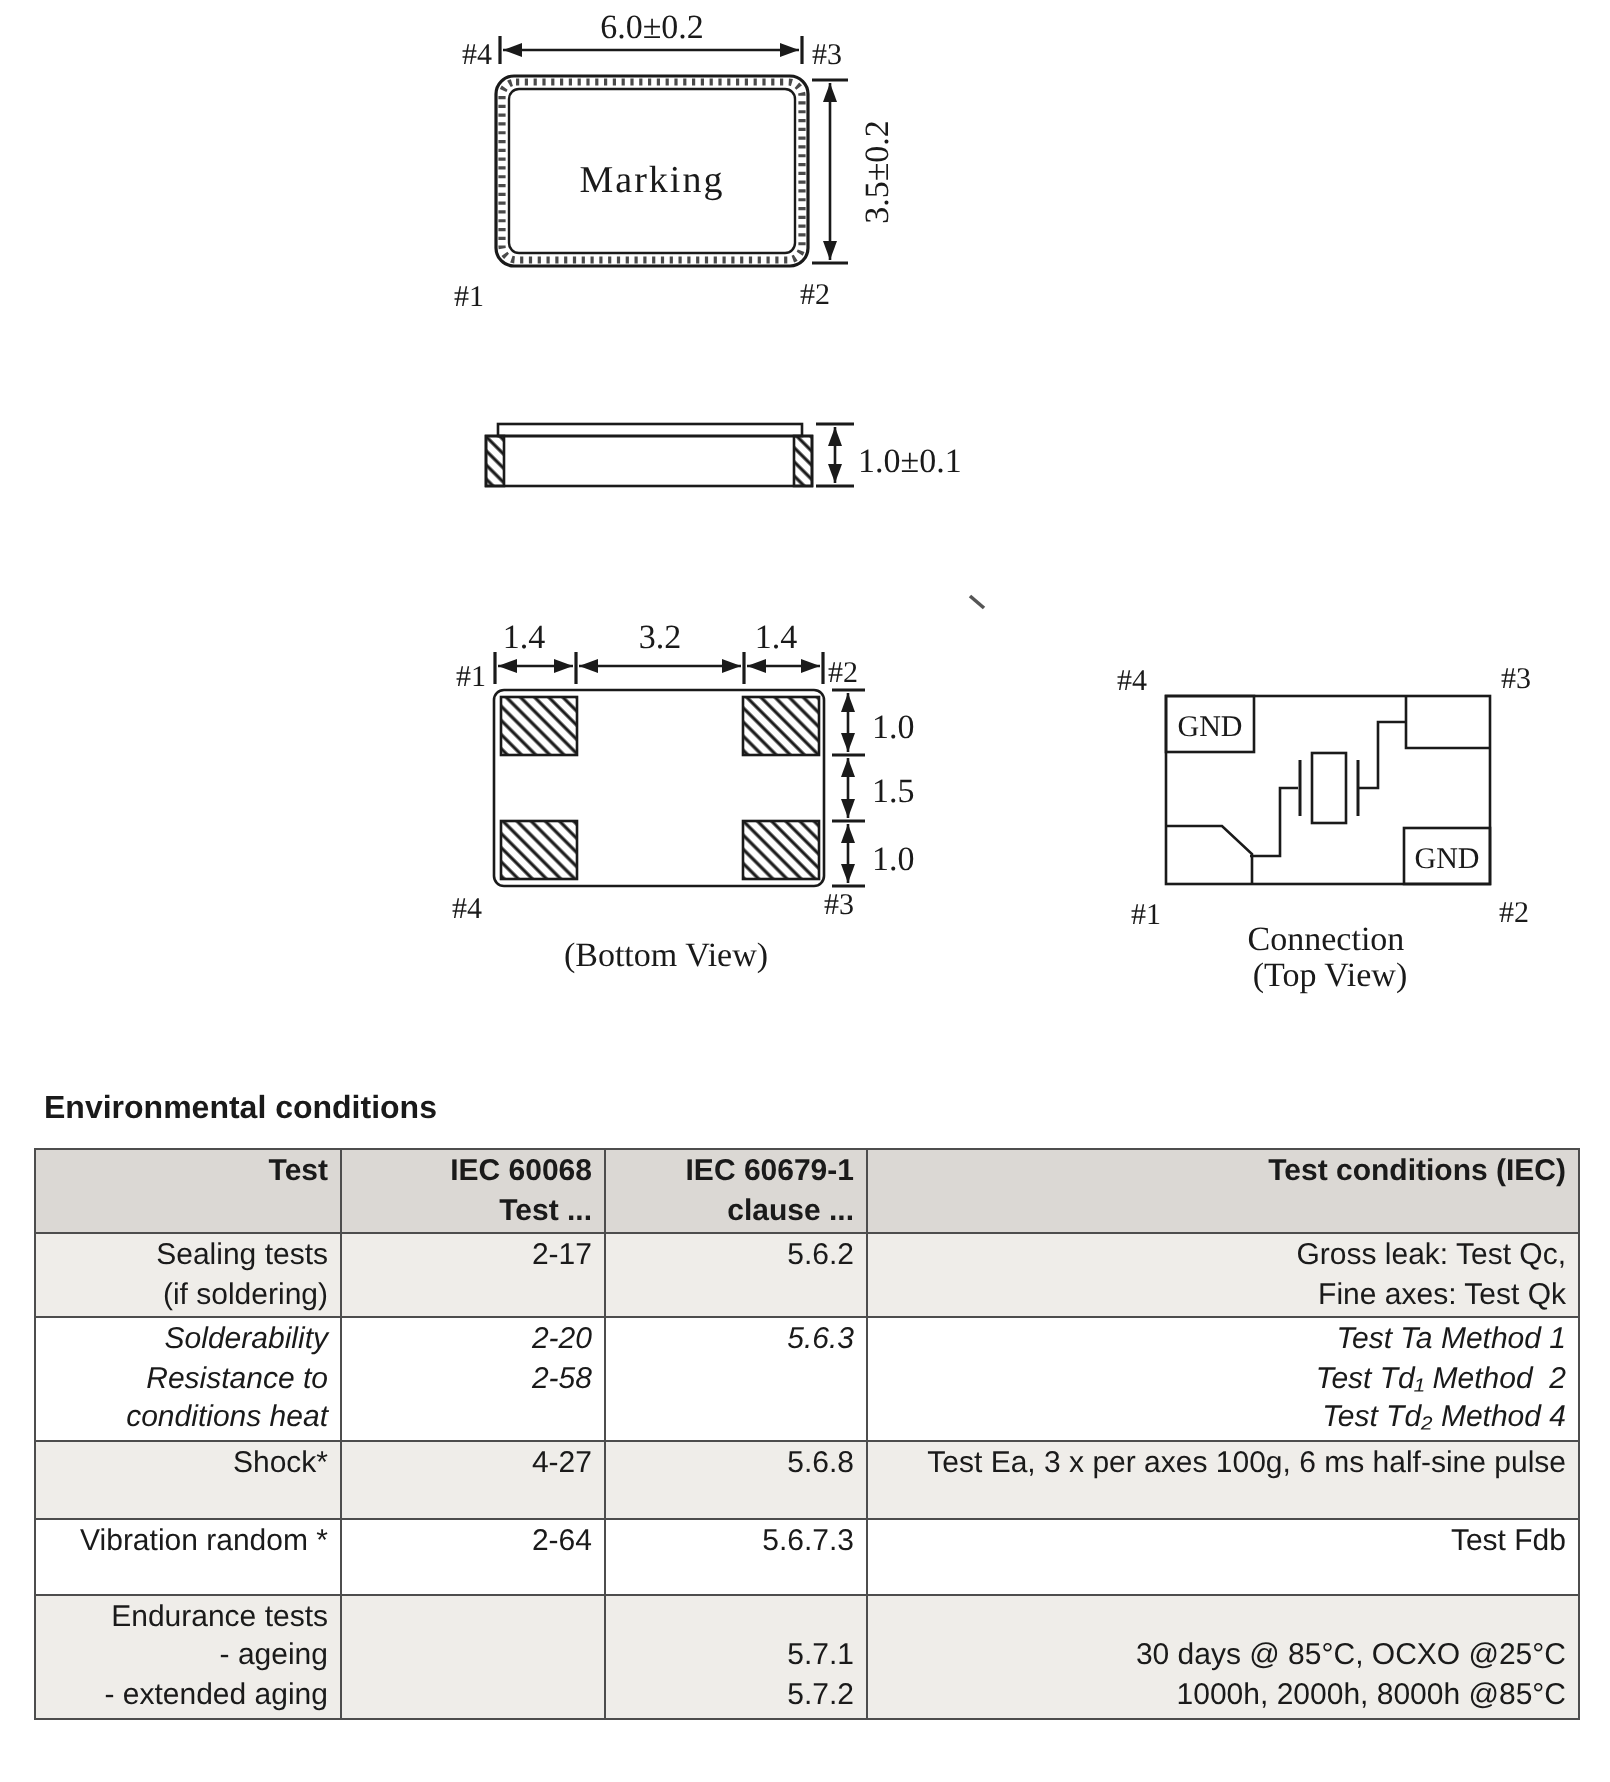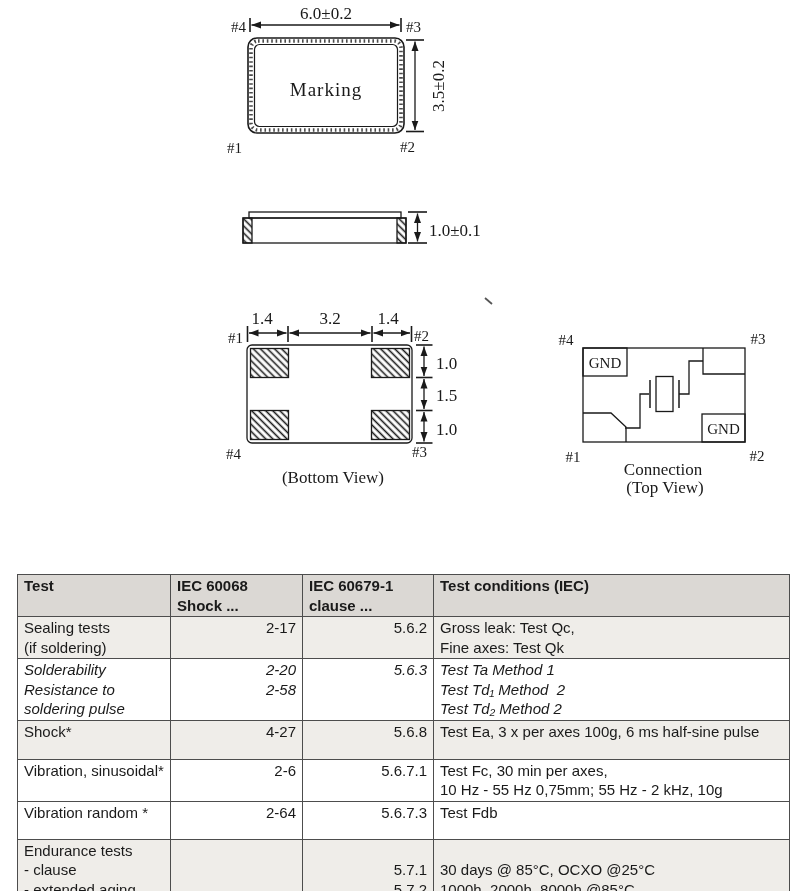--- a/index.html
+++ b/index.html
@@ -22,21 +22,21 @@
   table.env{
     position:absolute;left:17px;top:574px;width:772px;
     border-collapse:collapse;table-layout:fixed;
     font-size:15px;color:var(--ink);
   }
   table.env th,table.env td{
     border:1px solid var(--border);
     vertical-align:top;
     padding:1px 6px 1px 6px;
     font-weight:normal;
-    text-align:left;
+    text-align:right;
   }
   table.env thead tr{background:var(--header-bg);}
   table.env thead .line{font-weight:700;}
   table.env tr.shaded{background:var(--row-shade);}
   table.env .num{text-align:right;}
   .line{line-height:19.5px;white-space:pre-wrap;}
 </style>
 </head>
 <body>
 
@@ -144,37 +144,38 @@
 
       <text class="pin-label" x="566" y="345" text-anchor="middle" stroke="none">#4</text>
       <text class="pin-label" x="758" y="344" text-anchor="middle" stroke="none">#3</text>
       <text class="pin-label" x="573" y="462" text-anchor="middle" stroke="none">#1</text>
       <text class="pin-label" x="757" y="461" text-anchor="middle" stroke="none">#2</text>
       <text class="caption" x="663" y="475" text-anchor="middle" stroke="none">Connection</text>
       <text class="caption" x="665" y="493" text-anchor="middle" stroke="none">(Top View)</text>
     </g>
   </svg>
 
+  <div class="section-title">Environmental conditions</div>
 
   <table class="env">
     <colgroup>
       <col style="width:153px">
         <col style="width:132px">
         <col style="width:131px">
         <col style="width:356px">
     </colgroup>
     <thead>
         <tr style="height: 39px;">
           <th>
             <div class="line">Test</div>
             <div class="line">&nbsp;</div>
           </th>
           <th>
             <div class="line">IEC 60068</div>
-            <div class="line">Shock ...</div>
+            <div class="line">Test ...</div>
           </th>
           <th>
             <div class="line">IEC 60679-1</div>
             <div class="line">clause ...</div>
           </th>
           <th>
             <div class="line">Test conditions (IEC)</div>
             <div class="line">&nbsp;</div>
           </th>
         </tr>
@@ -193,82 +194,67 @@
           </td>
           <td>
             <div class="line">Gross leak: Test Qc,</div>
             <div class="line">Fine axes: Test Qk</div>
           </td>
         </tr>
         <tr style="height: 61px; font-style: italic;">
           <td>
             <div class="line">Solderability</div>
             <div class="line">Resistance to</div>
-            <div class="line">soldering pulse</div>
+            <div class="line">conditions heat</div>
           </td>
           <td class="num">
             <div class="line">2-20</div>
             <div class="line">2-58</div>
           </td>
           <td class="num">
             <div class="line">5.6.3</div>
           </td>
           <td>
             <div class="line">Test Ta Method 1</div>
             <div class="line">Test Td₁ Method  2</div>
-            <div class="line">Test Td₂ Method 2</div>
+            <div class="line">Test Td₂ Method 4</div>
           </td>
         </tr>
         <tr class="shaded" style="height: 39px;">
           <td>
             <div class="line">Shock*</div>
           </td>
           <td class="num">
             <div class="line">4-27</div>
           </td>
           <td class="num">
             <div class="line">5.6.8</div>
           </td>
           <td>
             <div class="line">Test Ea, 3 x per axes 100g, 6 ms half-sine pulse</div>
           </td>
         </tr>
         <tr style="height: 38px;">
           <td>
-            <div class="line">Vibration, sinusoidal*</div>
-          </td>
-          <td class="num">
-            <div class="line">2-6</div>
-          </td>
-          <td class="num">
-            <div class="line">5.6.7.1</div>
-          </td>
-          <td>
-            <div class="line">Test Fc, 30 min per axes,</div>
-            <div class="line">10 Hz - 55 Hz 0,75mm; 55 Hz - 2 kHz, 10g</div>
-          </td>
-        </tr>
-        <tr style="height: 38px;">
-          <td>
             <div class="line">Vibration random *</div>
           </td>
           <td class="num">
             <div class="line">2-64</div>
           </td>
           <td class="num">
             <div class="line">5.6.7.3</div>
           </td>
           <td>
             <div class="line">Test Fdb</div>
           </td>
         </tr>
         <tr class="shaded" style="height: 62px;">
           <td>
             <div class="line">Endurance tests</div>
-            <div class="line">- clause</div>
+            <div class="line">- ageing</div>
             <div class="line">- extended aging</div>
           </td>
           <td class="num">
             <div class="line">&nbsp;</div>
           </td>
           <td class="num">
             <div class="line">&nbsp;</div>
             <div class="line">5.7.1</div>
             <div class="line">5.7.2</div>
           </td>

